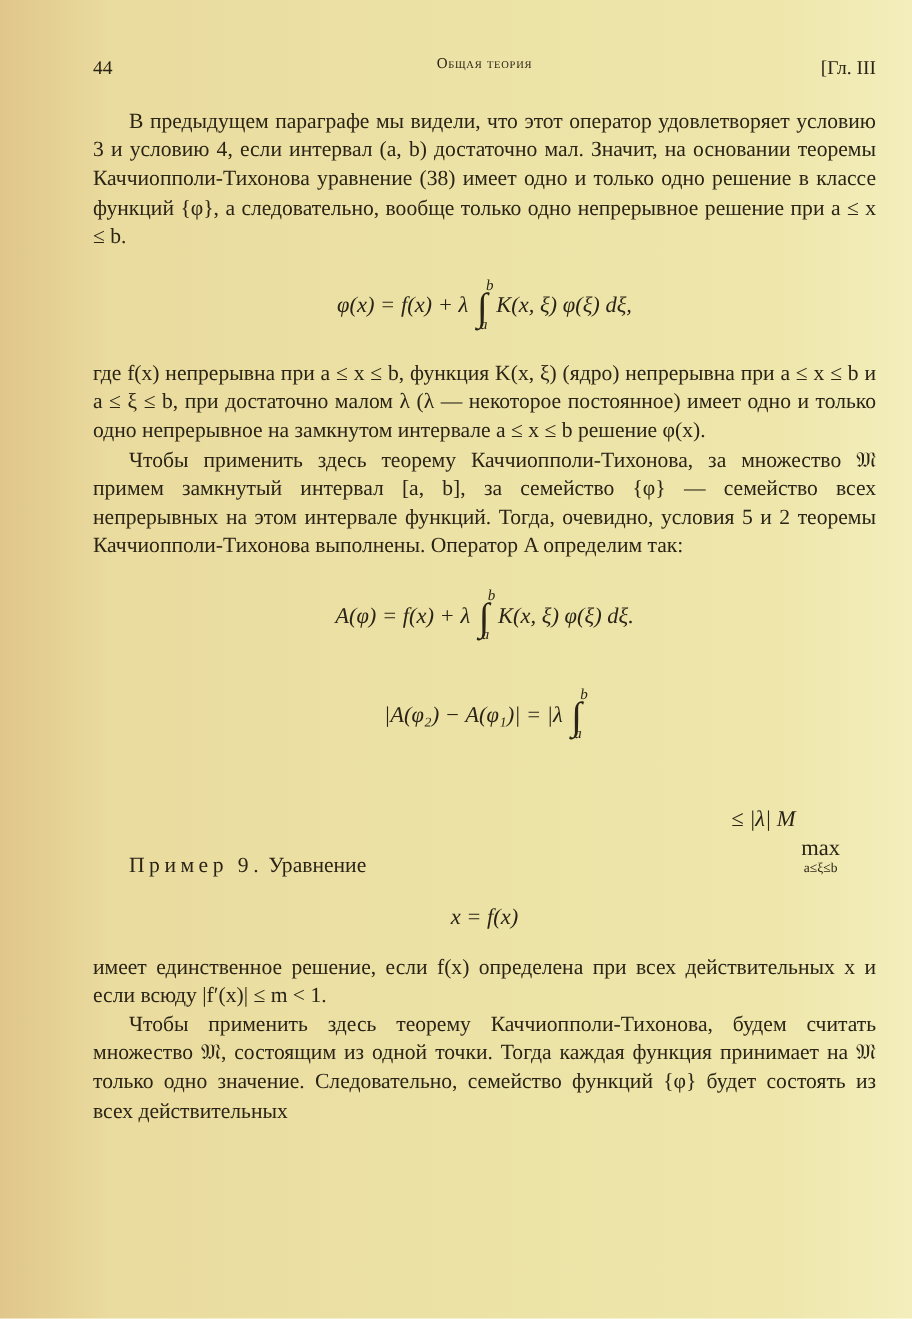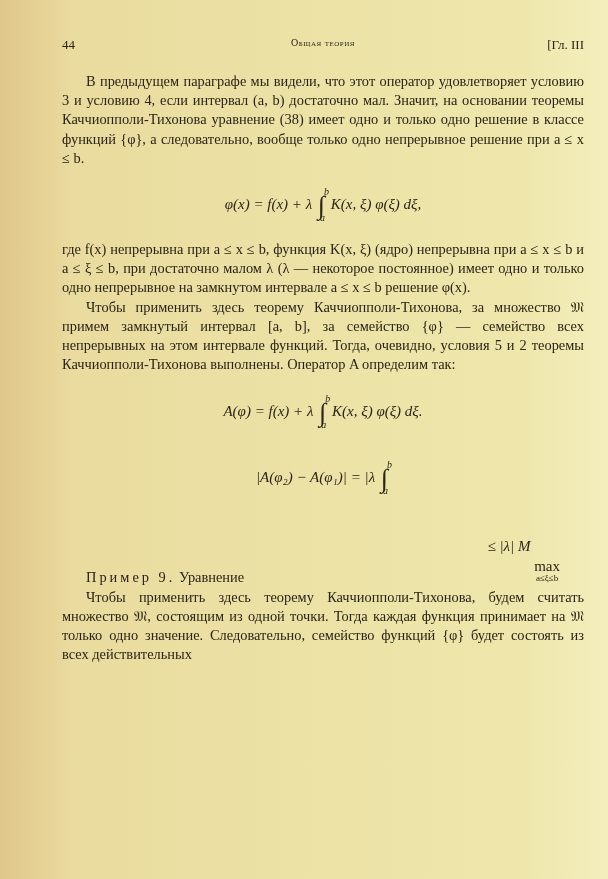--- a/index.html
+++ b/index.html
@@ -68,16 +68,18 @@
     <div class="formula f4">
       <span>≤ |λ| M</span>
       <span class="max"><span>max</span><span class="sub">a≤ξ≤b</span></span>
     </div>
 
     <p class="p">
       <span class="sp">Пример 9.</span>
       <span>Уравнение</span>
     </p>
 
+    <div class="formula f5">x = f(x)</div>
 
+    <p class="p noind">имеет единственное решение, если f(x) определена при всех действительных x и если всюду |f′(x)| ≤ m &lt; 1.</p>
     <p class="p">Чтобы применить здесь теорему Каччиопполи-Тихонова, будем считать множество 𝔐, состоящим из одной точки. Тогда каждая функция принимает на 𝔐 только одно значение. Следовательно, семейство функций {φ} будет состоять из всех действительных</p>
   </div>
 </div>
 
 </body></html>

